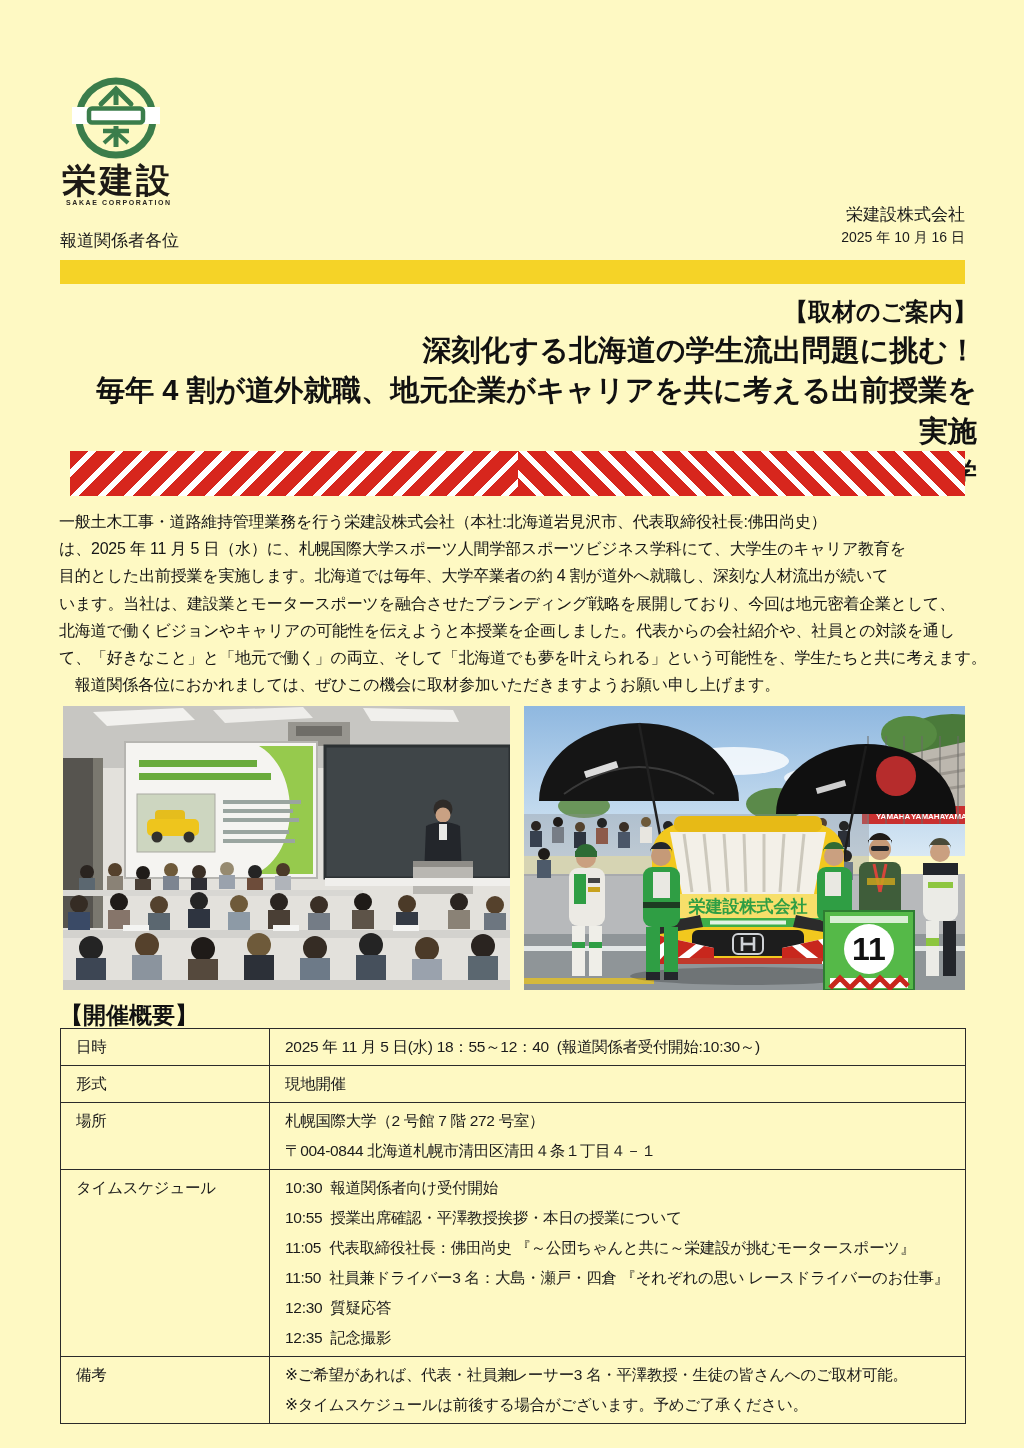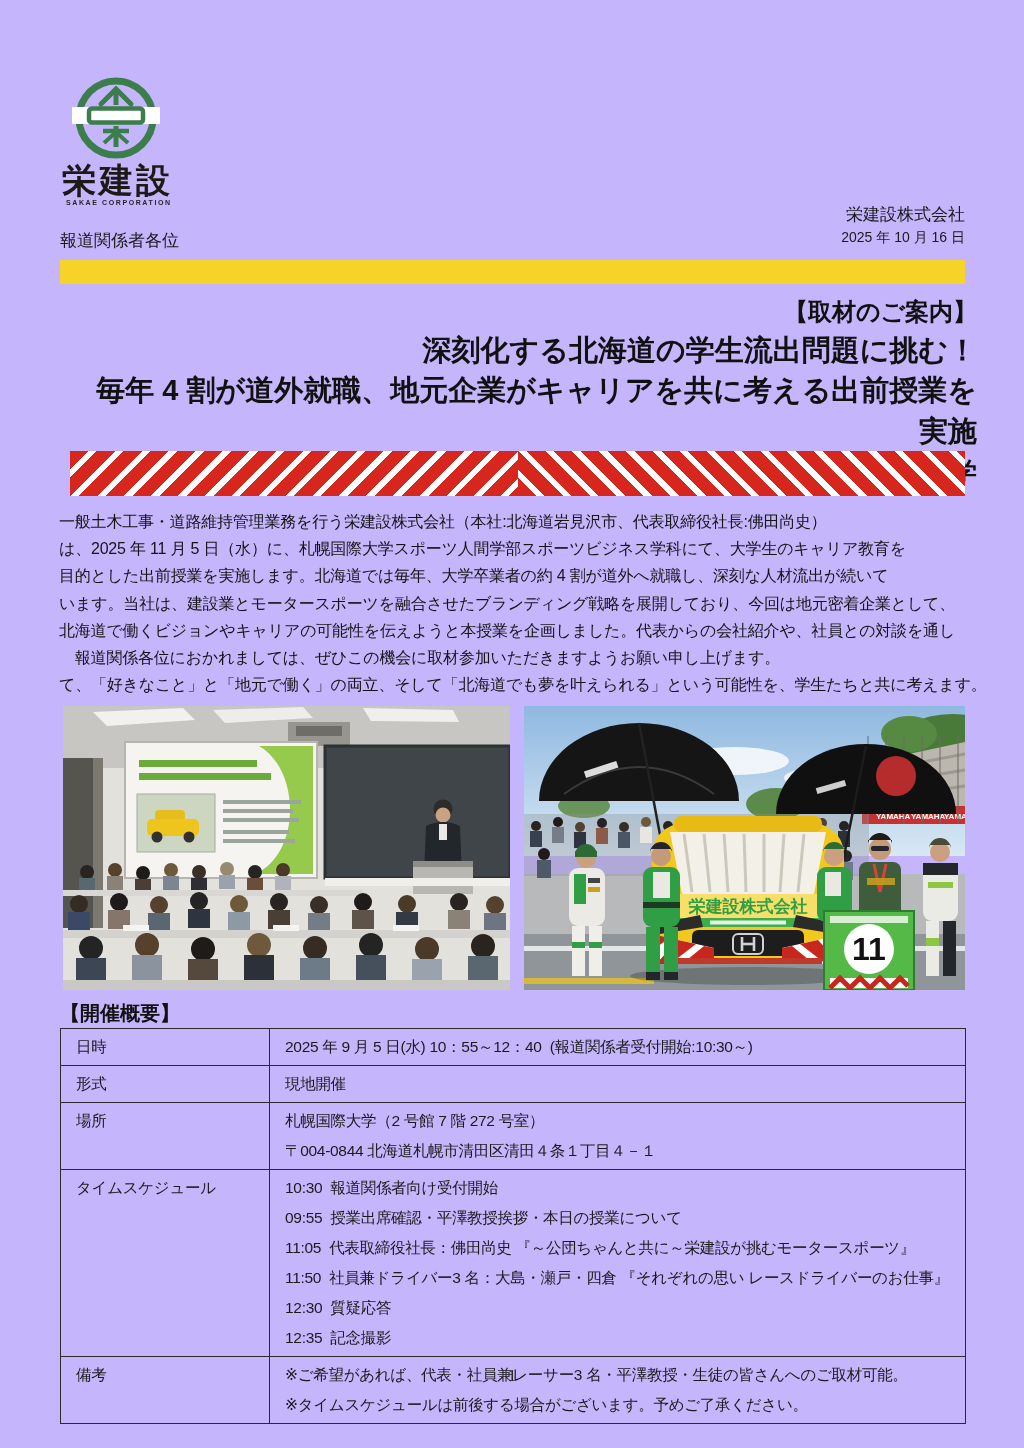--- a/index.html
+++ b/index.html
@@ -1,17 +1,17 @@
 <!DOCTYPE html>
 <html><head>
 <meta charset="utf-8">
 <style>
   html,body{margin:0;padding:0;background:#ffffff;}
   .page{
-    position:relative;width:1024px;height:1448px;background:#c4b5fd;overflow:hidden;
+    position:relative;width:1024px;height:1448px;background:#fef9c3;overflow:hidden;
     font-family:"Liberation Sans","DejaVu Sans",sans-serif;color:#1b1b1b;
   }
   
   .logo{position:absolute;left:62px;top:74px;width:180px;text-align:left;}
   .logo-emblem{display:block;margin-left:10px;}
   .logo-kanji{font-size:34px;font-weight:900;letter-spacing:3px;color:#1d1a16;line-height:36px;}
   .logo-en{font-size:7px;font-weight:bold;letter-spacing:1.6px;color:#2a2722;margin-top:1px;margin-left:4px;}
   
   .header-company{position:absolute;right:59px;top:203px;font-size:17px;}
   .header-date{position:absolute;right:59px;top:229px;font-size:14px;}
@@ -27,21 +27,21 @@
   .stripe-bar{position:absolute;left:70px;top:451px;width:895px;height:45px;display:flex;}
   .stripe-left{flex:1;background:repeating-linear-gradient(135deg,#d7261d 0 13px,#ffffff 13px 19px);}
   .stripe-right{flex:1;background:repeating-linear-gradient(45deg,#d7261d 0 13px,#ffffff 13px 19px);}
   
   .body-text{position:absolute;left:59px;top:508px;width:908px;}
   .body-text div{font-size:16px;line-height:27.2px;letter-spacing:-0.2px;white-space:pre;color:#151515;}
   
   .photo-left{position:absolute;left:63px;top:706px;}
   .photo-right{position:absolute;left:524px;top:706px;}
   
-  .overview-heading{position:absolute;left:60px;top:1000px;font-size:20px;font-weight:bold;color:#111;}
+  .overview-heading{position:absolute;left:60px;top:1000px;font-size:23px;font-weight:bold;color:#111;}
   .overview-table{position:absolute;left:60px;top:1028px;border-collapse:collapse;width:906px;table-layout:fixed;}
   .overview-table td{border:1.7px solid #2b2b2b;padding:3px 15px;vertical-align:top;font-size:15.5px;letter-spacing:-0.3px;}
   .overview-table td.lbl{width:178px;}
   .overview-table .line{line-height:30px;white-space:pre;overflow:hidden;}
   
   .page-number{position:absolute;left:0;top:1366px;width:100%;text-align:center;
     font-family:"Liberation Serif","DejaVu Serif",serif;font-size:17px;color:#222;}
 </style>
 </head>
 <body>
@@ -80,22 +80,22 @@
     <div class="stripe-left"></div>
     <div class="stripe-right"></div>
   </div>
 
   <div class="body-text">
     <div>一般土木工事・道路維持管理業務を行う栄建設株式会社（本社:北海道岩見沢市、代表取締役社長:佛田尚史）</div>
     <div>は、2025 年 11 月 5 日（水）に、札幌国際大学スポーツ人間学部スポーツビジネス学科にて、大学生のキャリア教育を</div>
     <div>目的とした出前授業を実施します。北海道では毎年、大学卒業者の約 4 割が道外へ就職し、深刻な人材流出が続いて</div>
     <div>います。当社は、建設業とモータースポーツを融合させたブランディング戦略を展開しており、今回は地元密着企業として、</div>
     <div>北海道で働くビジョンやキャリアの可能性を伝えようと本授業を企画しました。代表からの会社紹介や、社員との対談を通し</div>
+    <div>て、「好きなこと」と「地元で働く」の両立、そして「北海道でも夢を叶えられる」という可能性を、学生たちと共に考えます。</div>
     <div>　報道関係各位におかれましては、ぜひこの機会に取材参加いただきますようお願い申し上げます。</div>
-    <div>て、「好きなこと」と「地元で働く」の両立、そして「北海道でも夢を叶えられる」という可能性を、学生たちと共に考えます。</div>
   </div>
 
   <svg class="photo-left" width="447" height="284" viewBox="0 0 447 284">
     <rect x="0" y="0" width="447" height="284" fill="#e3e1dc"></rect>
 
     <g>
       <rect x="0" y="0" width="447" height="62" fill="#c7c6c2"></rect>
       <polygon points="30,6 120,2 132,14 44,20" fill="#f2f1ee"></polygon>
       <polygon points="150,4 240,1 250,12 162,17" fill="#eeedea"></polygon>
       <polygon points="300,2 390,4 396,16 308,15" fill="#f0efec"></polygon>
@@ -427,21 +427,21 @@
   </svg>
 
   <div class="overview-heading">【開催概要】</div>
   <table class="overview-table">
     <tbody>
       <tr>
         <td class="lbl">
             <div class="line">日時</div>
           </td>
         <td>
-            <div class="line">2025 年 9 月 5 日(水) 10：55～12：40  (報道関係者受付開始:10:30～)</div>
+            <div class="line">2025 年 11 月 5 日(水) 18：55～12：40  (報道関係者受付開始:10:30～)</div>
           </td>
       </tr>
       <tr>
         <td class="lbl">
             <div class="line">形式</div>
           </td>
         <td>
             <div class="line">現地開催</div>
           </td>
       </tr>
@@ -453,21 +453,21 @@
           <div class="line">札幌国際大学（2 号館 7 階 272 号室）</div>
           <div class="line">〒004-0844 北海道札幌市清田区清田４条１丁目４－１</div>
         </td>
       </tr>
       <tr>
         <td class="lbl">
             <div class="line">タイムスケジュール</div>
           </td>
         <td>
           <div class="line">10:30  報道関係者向け受付開始</div>
-          <div class="line">09:55  授業出席確認・平澤教授挨拶・本日の授業について</div>
+          <div class="line">10:55  授業出席確認・平澤教授挨拶・本日の授業について</div>
           <div class="line">11:05  代表取締役社長：佛田尚史 『～公団ちゃんと共に～栄建設が挑むモータースポーツ』</div>
           <div class="line">11:50  社員兼ドライバー3 名：大島・瀬戸・四倉 『それぞれの思い レースドライバーのお仕事』</div>
           <div class="line">12:30  質疑応答</div>
           <div class="line">12:35  記念撮影</div>
         </td>
       </tr>
       <tr>
         <td class="lbl">
             <div class="line">備考</div>
           </td>

